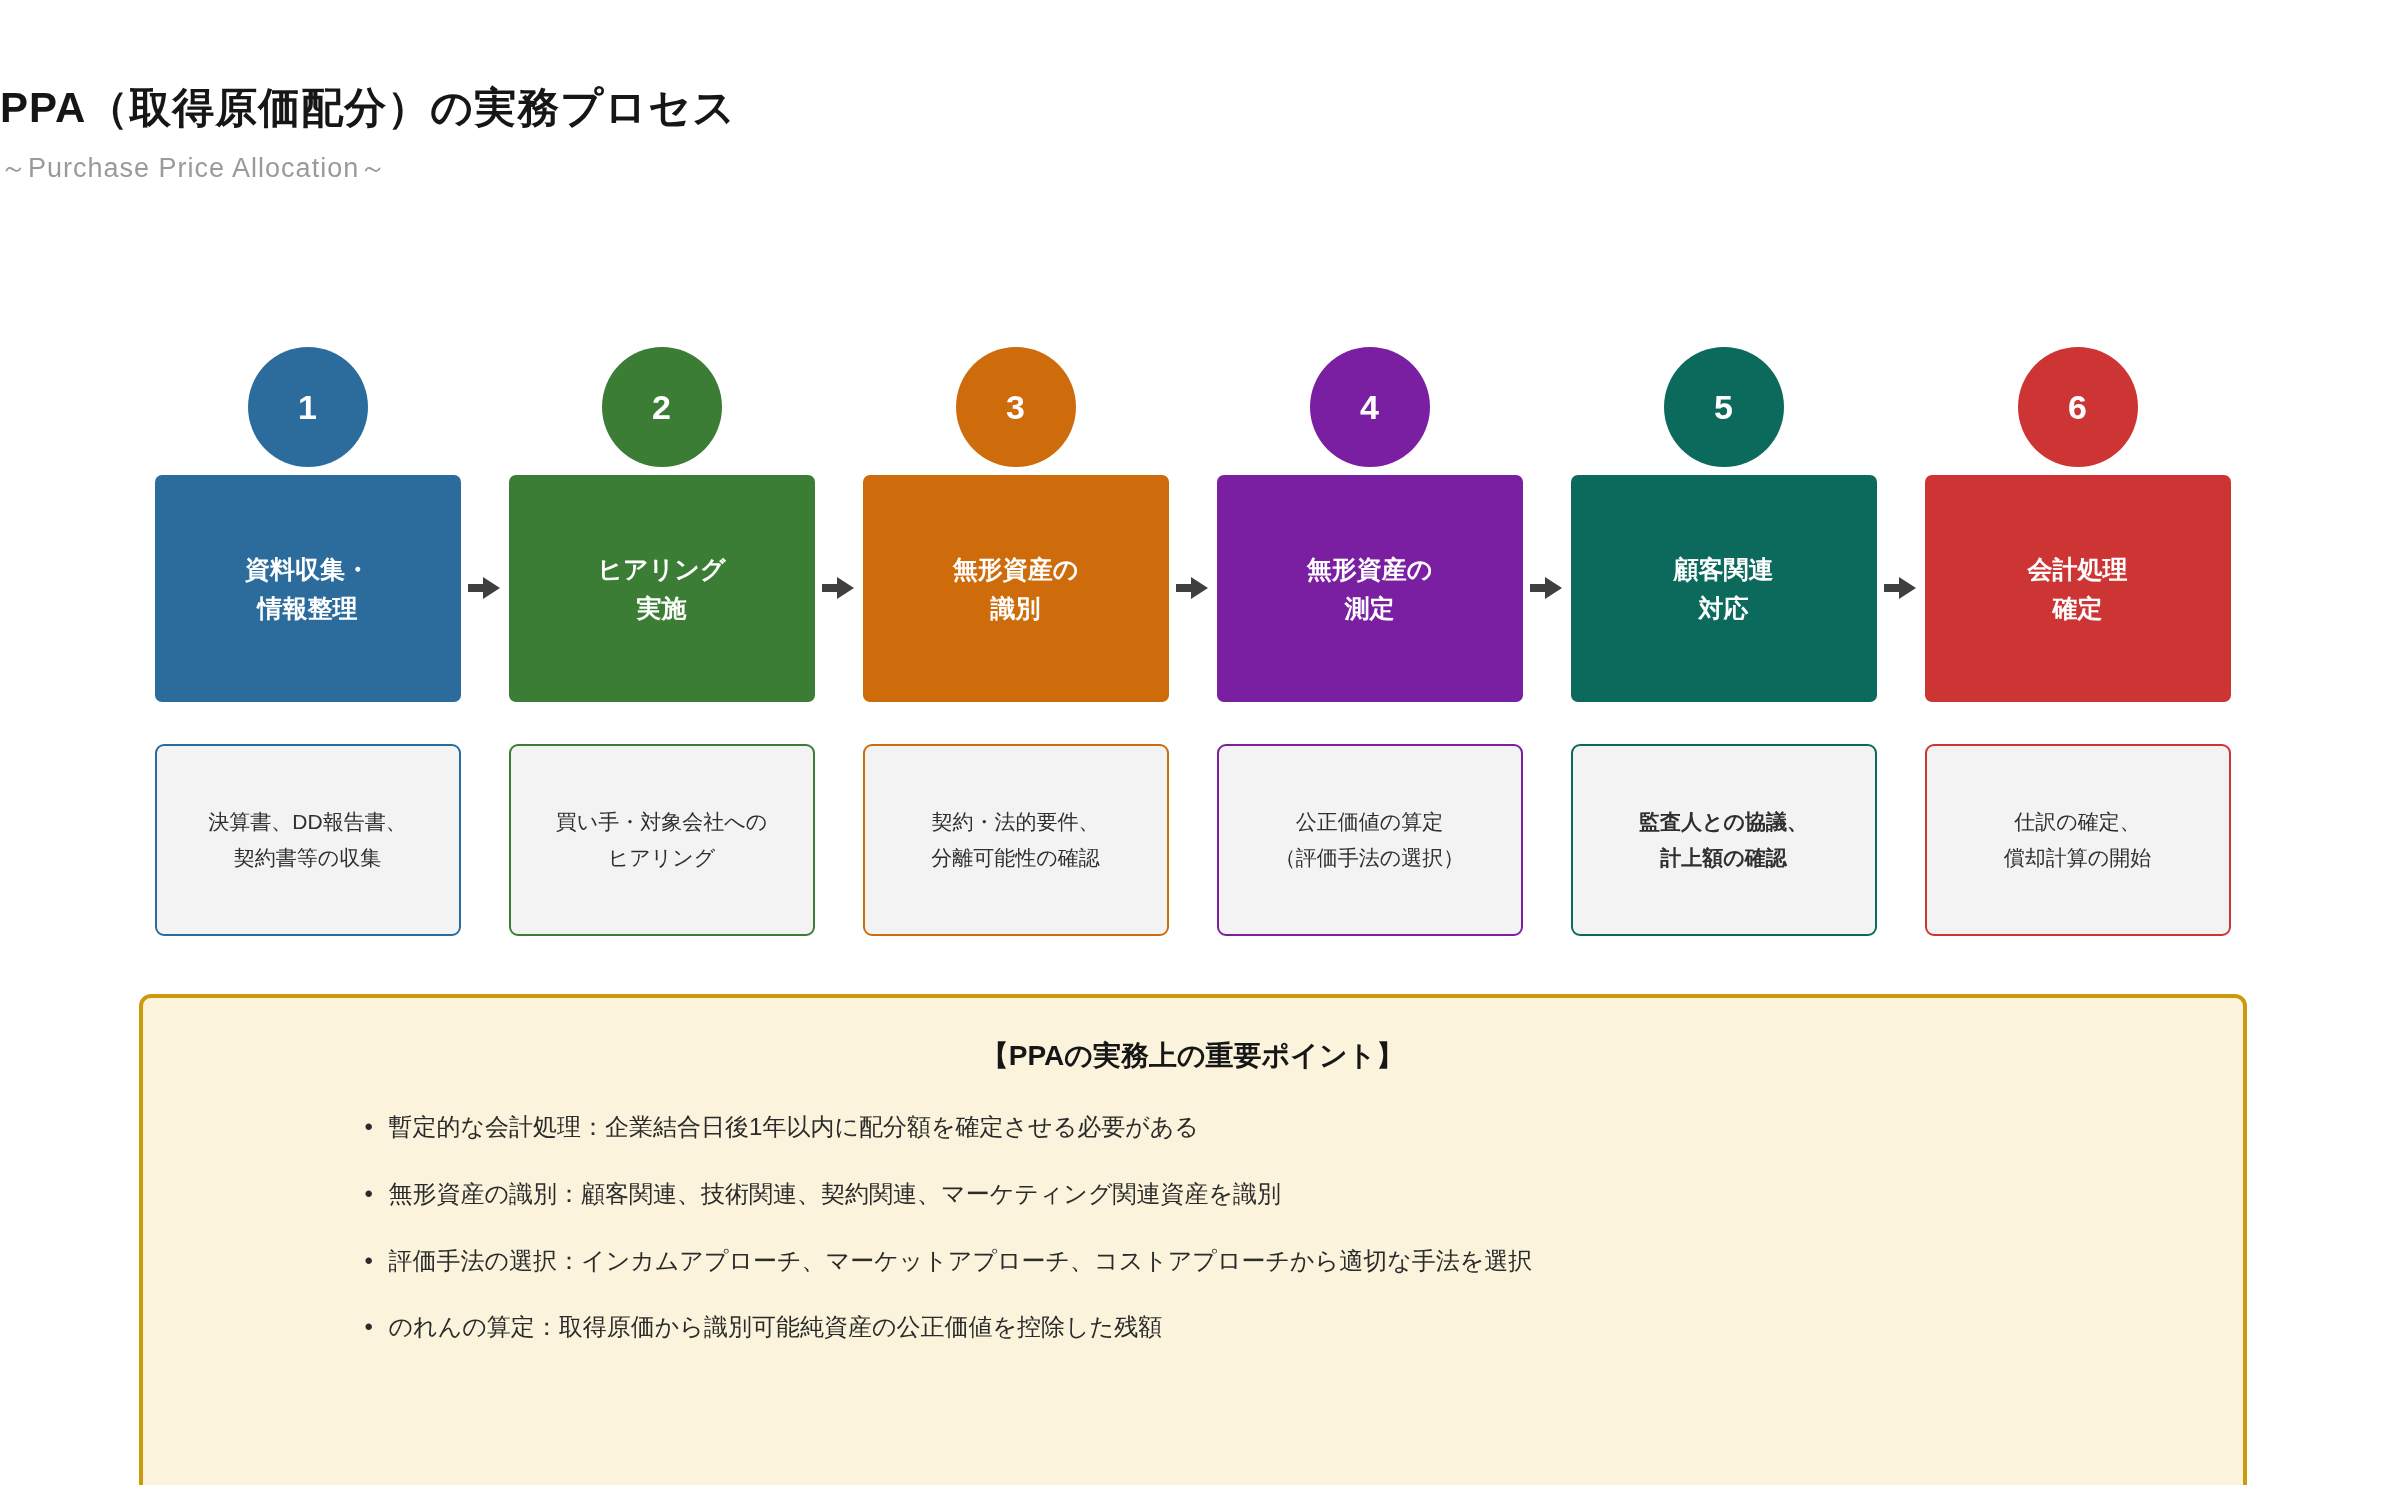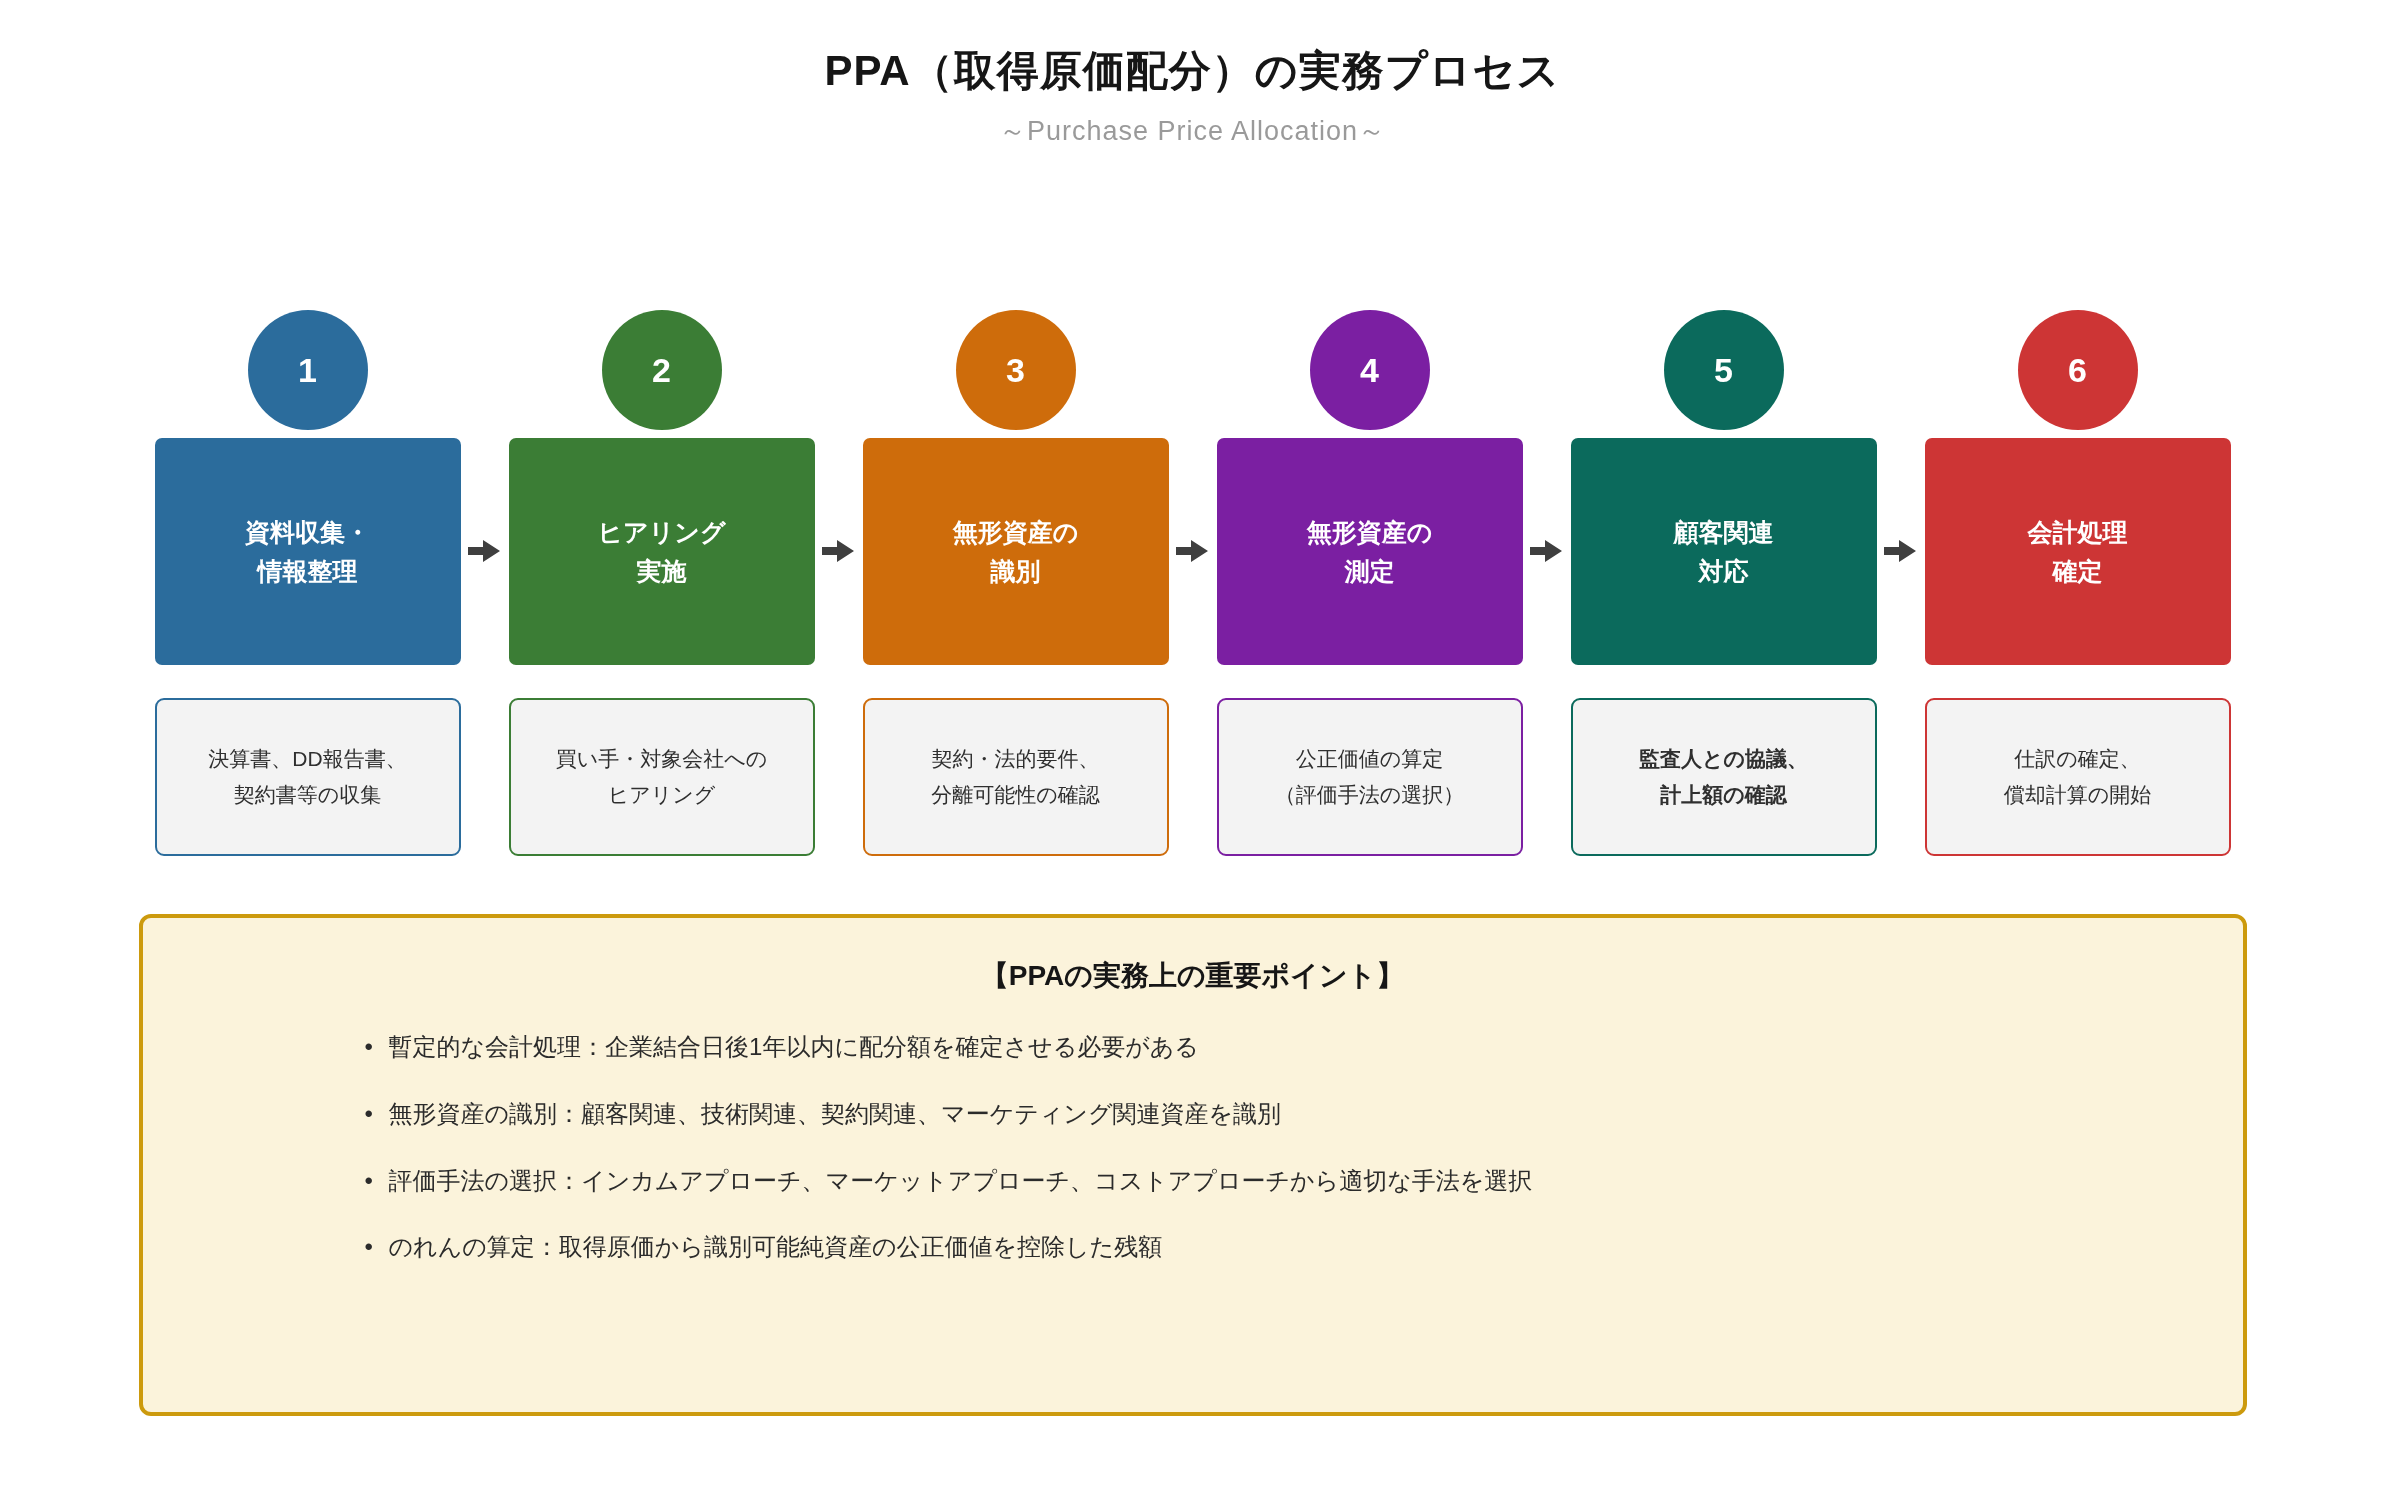--- a/index.html
+++ b/index.html
@@ -7,21 +7,21 @@
     padding: 0;
     background: #ffffff;
     width: 2385px;
     height: 1485px;
     overflow: hidden;
     font-family: "Liberation Sans", "DejaVu Sans", sans-serif;
   }
   .canvas { width: 2385px; height: 1485px; position: relative; }
 
   
-  header { text-align: center; padding-top: 50px; }
+  header { text-align: left; padding-top: 87px; }
   h1.title {
     margin: 0;
     font-size: 42px;
     line-height: 1;
     font-weight: bold;
     color: #161616;
     letter-spacing: 1px;
   }
   .subtitle {
     margin-top: 26px;
@@ -63,23 +63,23 @@
     display: flex;
     align-items: center;
     justify-content: center;
     text-align: center;
     color: #ffffff;
     font-size: 25px;
     font-weight: bold;
     line-height: 1.55;
   }
   .desc-box {
-    margin-top: 33px;
+    margin-top: 42px;
     width: 306px;
-    height: 158px;
+    height: 192px;
     box-sizing: border-box;
     border: 2px solid;
     border-radius: 9px;
     background: #f3f3f3;
     display: flex;
     align-items: center;
     justify-content: center;
     text-align: center;
     color: #2f2f2f;
     font-size: 21px;

